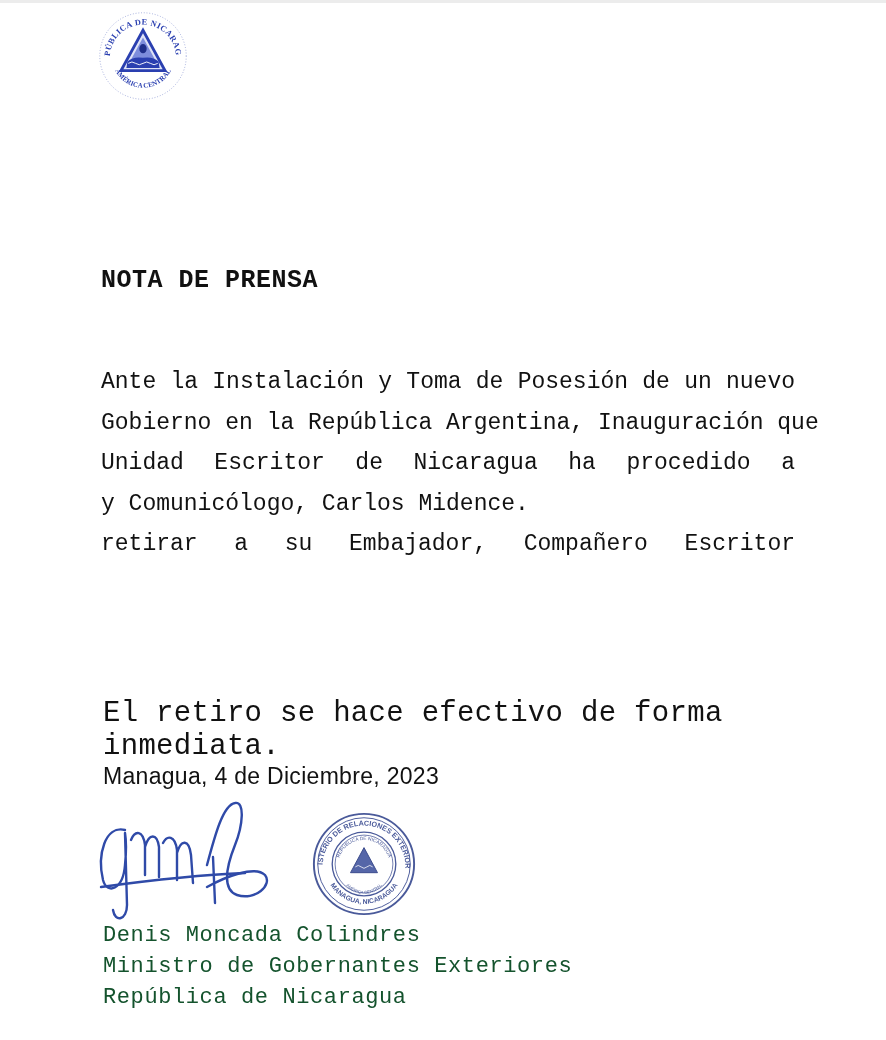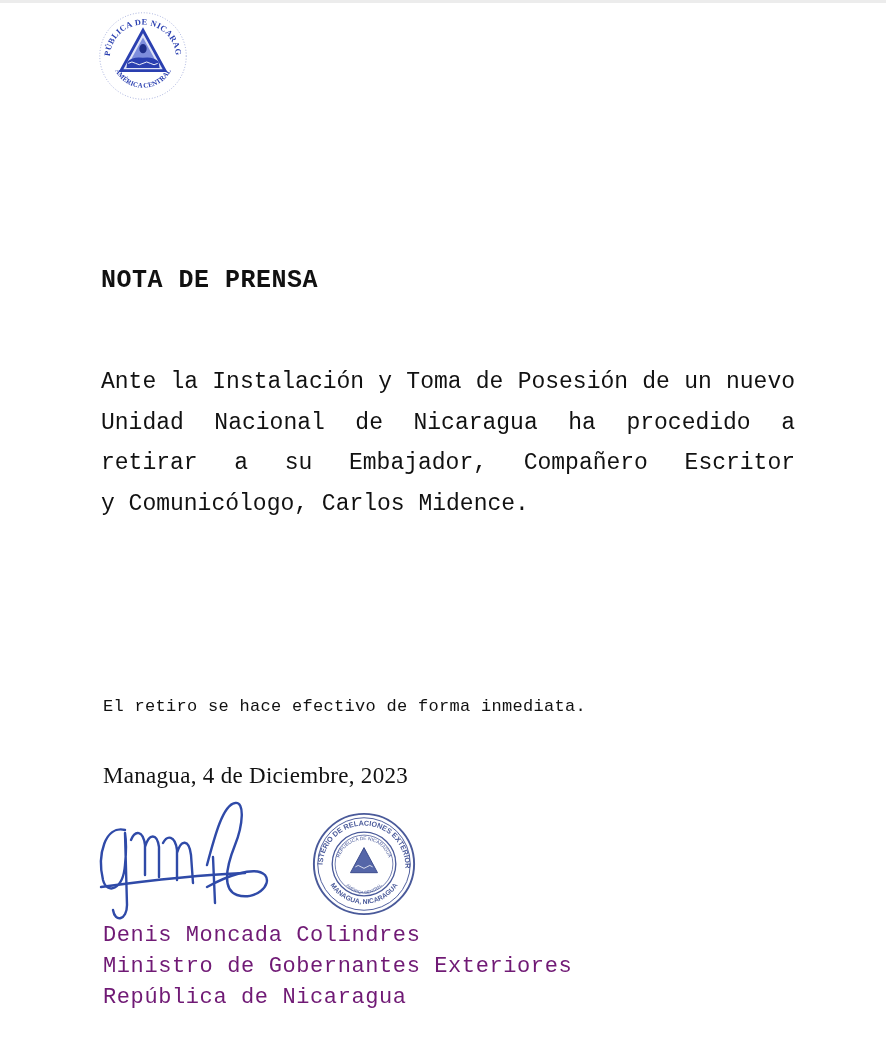--- a/index.html
+++ b/index.html
@@ -10,27 +10,27 @@
   .seal { position:absolute; left:97px; top:10px; width:92px; height:92px; }
   .header { position:absolute; left:101px; top:116px; font-family:"Liberation Serif", serif; font-weight:bold; font-size:20px; line-height:25px; color:#111; }
   .header .city { font-size:19.5px; }
 
   .title { position:absolute; left:101px; top:266px; font-family:"Liberation Mono", monospace; font-weight:bold; font-size:25px; letter-spacing:0.5px; color:#111; }
 
   .body-para { position:absolute; left:101px; top:346px; width:694px; font-family:"Liberation Mono", monospace; font-size:23px; line-height:40.5px; color:#111;margin-top:16px; }
   .body-para .ln { display:block; white-space:nowrap; text-align:justify; text-align-last:justify; width:694px; }
   .body-para .ln.last { text-align-last:left; }
 
-  .effective { position:absolute; left:103px; top:697px; font-family:"Liberation Mono", monospace; font-size:17px; color:#111; letter-spacing:0.3px; }
-  .dateline { position:absolute; left:103px; top:763px; font-family:Liberation Serif, serif; font-size:23px; color:#111; letter-spacing:0.3px; }
+  .effective { position:absolute; left:103px; top:697px; font-family:"Liberation Mono", monospace; font-size:29px; color:#111; letter-spacing:0.3px; }
+  .dateline { position:absolute; left:103px; top:763px; font-family:Liberation Sans, sans-serif; font-size:23px; color:#111; letter-spacing:0.3px; }
 
   .signature { position:absolute; left:95px; top:795px; width:190px; height:135px; }
   .stamp { position:absolute; left:311px; top:811px; width:106px; height:106px; }
 
-  .signer { position:absolute; left:103px; top:920px; font-family:"Liberation Mono", monospace; font-size:22px; line-height:31px; color:#701a75; letter-spacing:0.6px; }
+  .signer { position:absolute; left:103px; top:920px; font-family:"Liberation Mono", monospace; font-size:22px; line-height:31px; color:#14532d; letter-spacing:0.6px; }
 </style>
 </head>
 <body>
 
 <div class="page">
   <div class="topbar"></div>
 
   <svg class="seal" viewBox="0 0 100 100">
     <defs>
       <path id="sealTop" d="M 14 52 A 36 36 0 0 1 86 52"></path>
@@ -48,23 +48,24 @@
     <path d="M 33 56 Q 40 50 50 52 Q 60 50 67 56 L 68 63 L 32 63 Z" fill="#2a3fb0"></path>
     <ellipse cx="50" cy="42" rx="4" ry="5" fill="#1f2f8a"></ellipse>
     <path d="M 34 58 q 4 -3 8 0 q 4 3 8 0 q 4 -3 8 0 q 4 3 8 0" stroke="#ffffff" stroke-width="1" fill="none"></path>
   </svg>
 
 
   <div class="title">NOTA DE PRENSA</div>
 
   <div class="body-para">
     <span class="ln">Ante la Instalación y Toma de Posesión de un nuevo</span>
-    <span class="ln">Unidad Nacional de Nicaragua ha procedido a</span>
+    <span class="ln">Gobierno en la República Argentina, Inauguración que</span>
+    <span class="ln">Unidad Escritor de Nicaragua ha procedido a</span>
+    <span class="ln last">y Comunicólogo, Carlos Midence.</span>
     <span class="ln">retirar a su Embajador, Compañero Escritor</span>
-    <span class="ln last">y Comunicólogo, Carlos Midence.</span>
   </div>
 
   <div class="effective">El retiro se hace efectivo de forma inmediata.</div>
   <div class="dateline">Managua, 4 de Diciembre, 2023</div>
 
   <svg class="signature" viewBox="0 0 190 135">
     <g fill="none" stroke="#2f4aa8" stroke-width="2.4" stroke-linecap="round" stroke-linejoin="round">
       <path d="M 30 35 C 10 30 2 60 8 85 C 12 100 28 95 30 70 C 32 50 30 38 30 38 L 32 110 C 32 125 20 128 18 115"></path>
       <path d="M 36 45 C 40 35 48 35 50 50 L 50 80 M 50 52 C 54 38 62 38 64 52 L 64 82"></path>
       <path d="M 68 48 C 72 40 80 40 82 55 L 82 85 M 82 58 C 86 44 94 44 96 60 L 98 88"></path>

